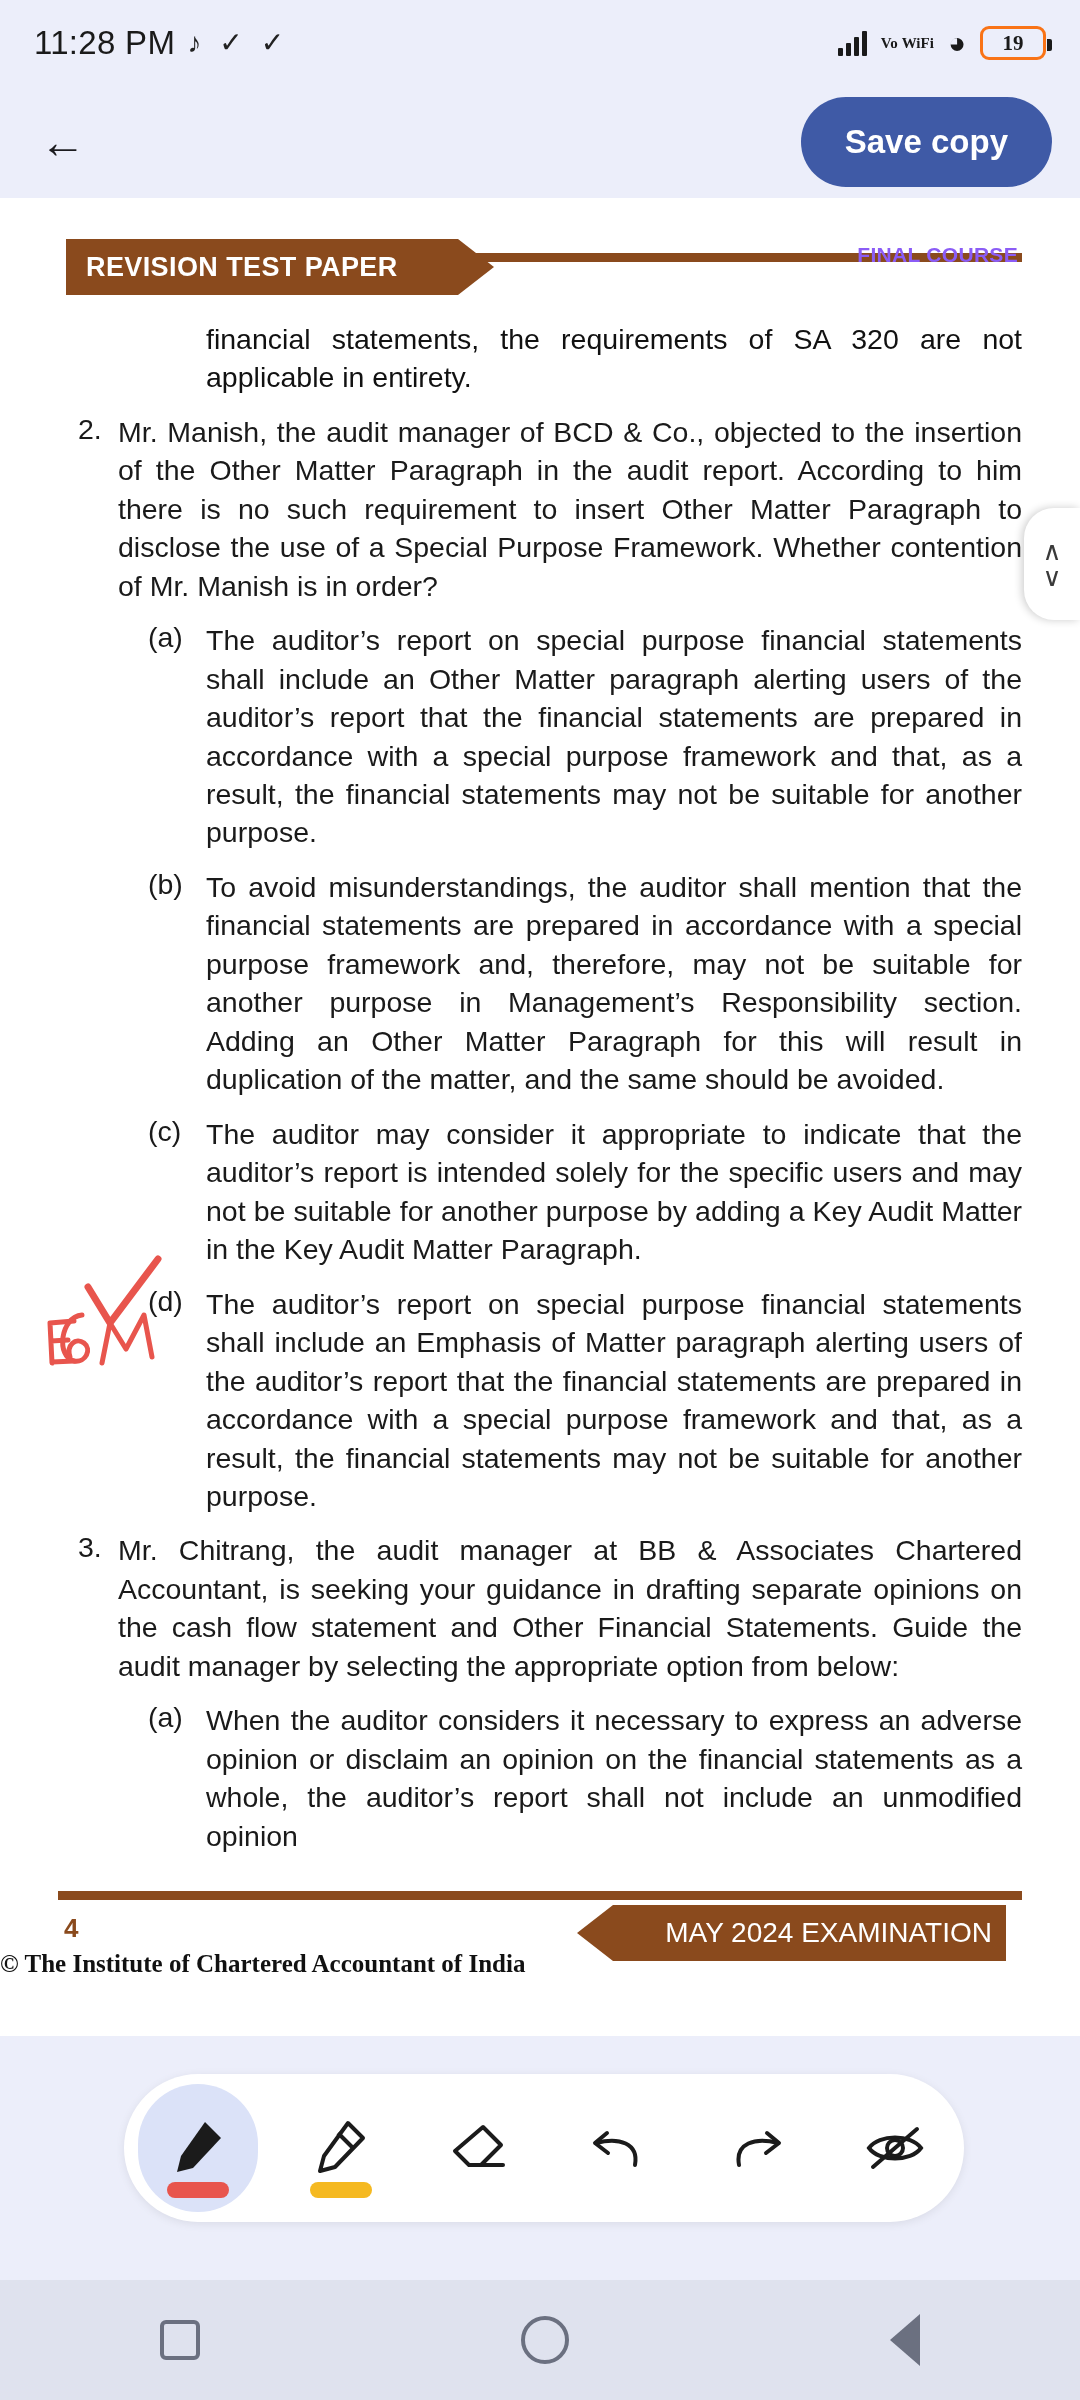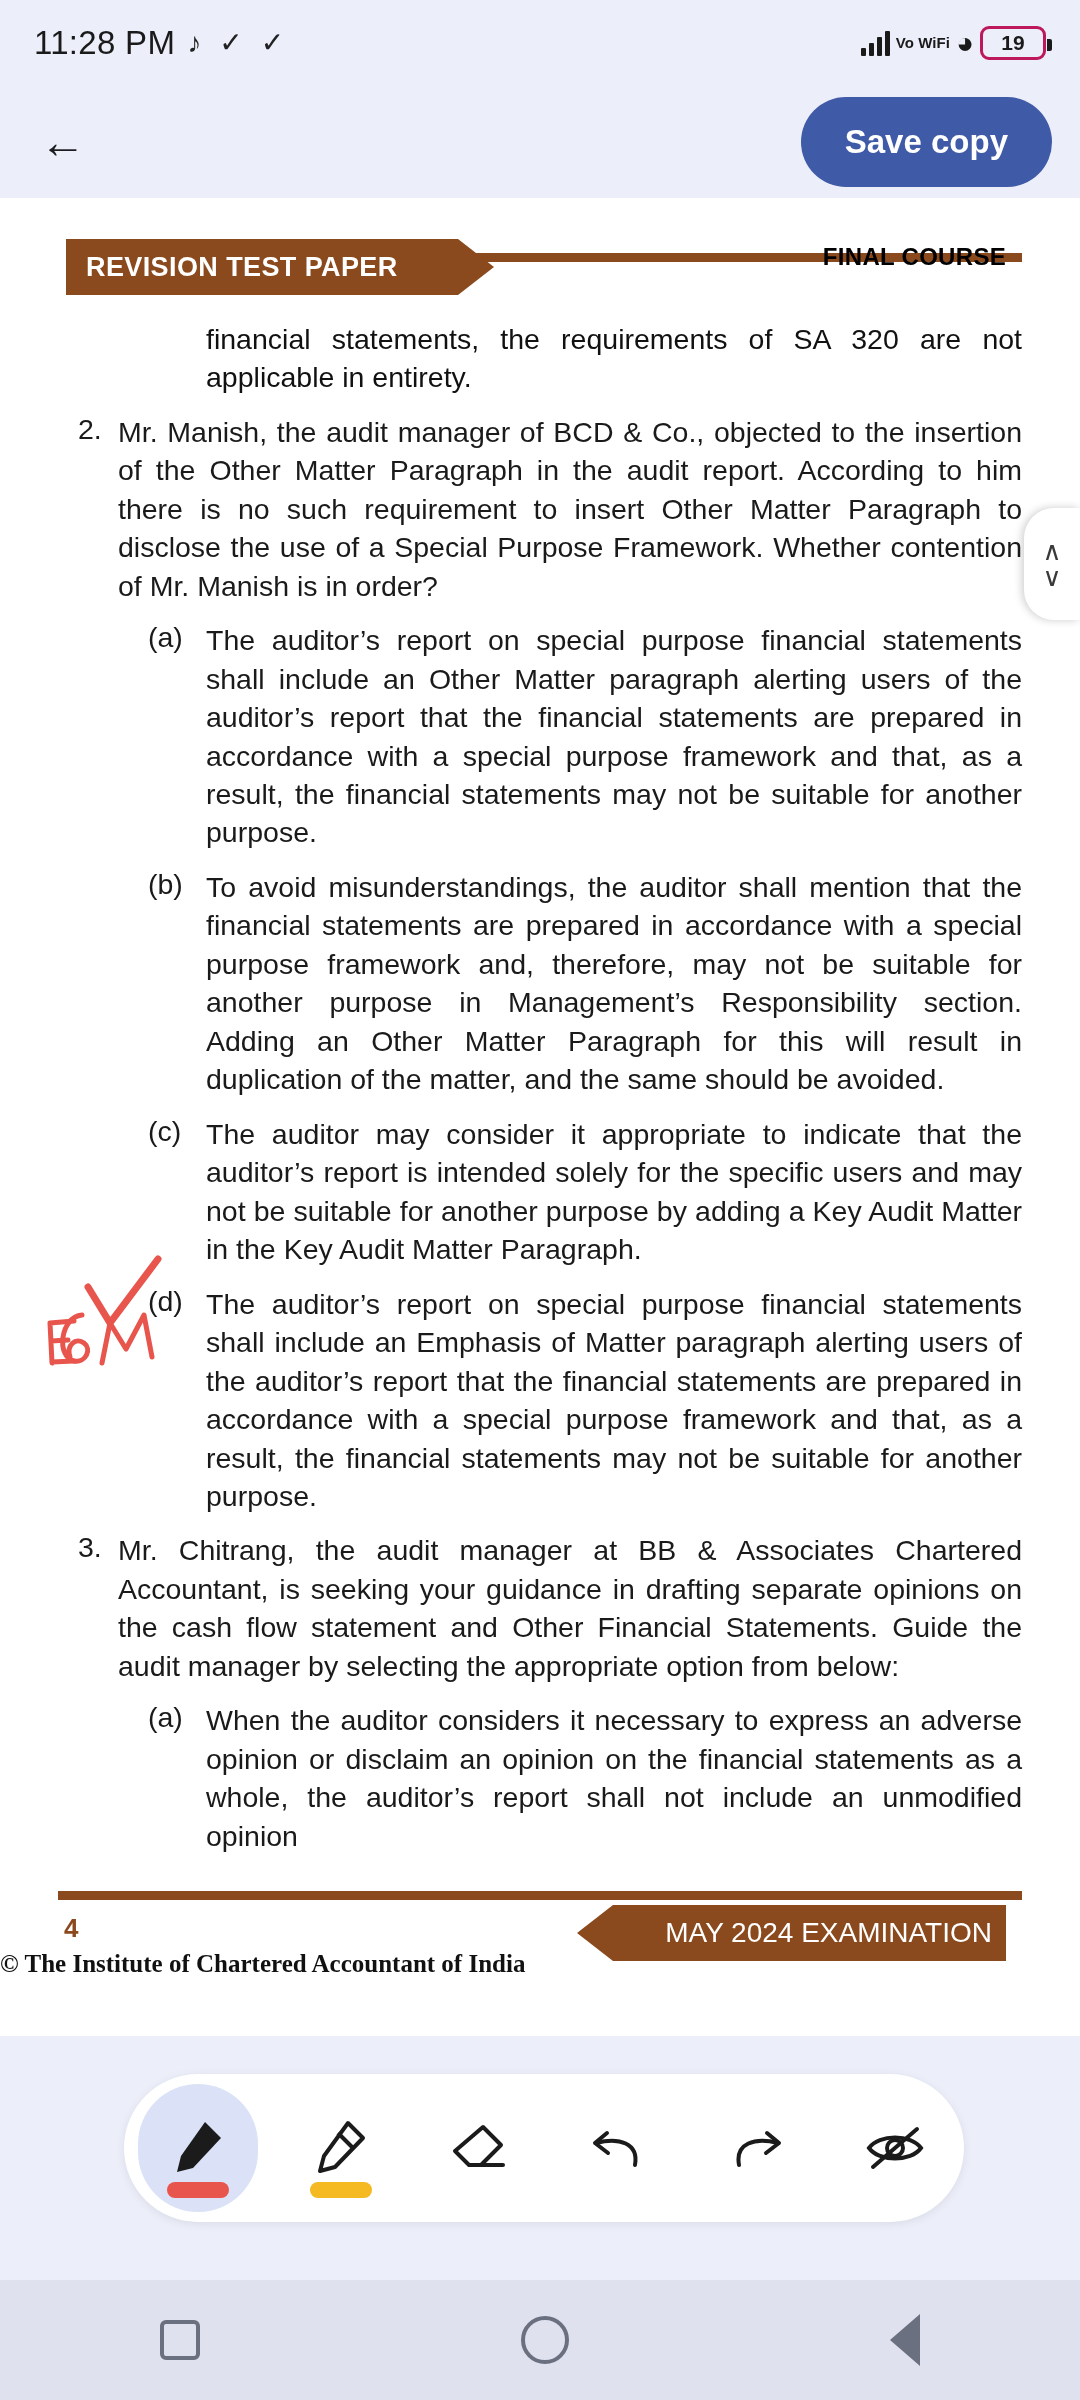--- a/index.html
+++ b/index.html
@@ -18,31 +18,31 @@
     display: flex; align-items: center;
     padding: 0 34px;
     position: relative;
   }
   .status-time {
     font-size: 33px; color: #1a1a1a; letter-spacing: 0.3px;
     font-family: "Liberation Sans", sans-serif;
   }
   .status-left-icons { display: flex; align-items: center; gap: 18px; margin-left: 12px; }
   .si { font-size: 28px; color: #222; line-height: 1; }
-  .status-right { margin-left: auto; display: flex; align-items: center; gap: 6px; }
+  .status-right { margin-left: auto; display: flex; align-items: center; gap: 14px; font-family: Liberation Serif, serif; }
   .sig-bars { display: flex; align-items: flex-end; gap: 3px; height: 26px; }
   .sig-bars i { display: block; width: 5px; background: #1a1a1a; border-radius: 1px; }
   .sig-bars i:nth-child(1){ height: 8px; }
   .sig-bars i:nth-child(2){ height: 13px; }
   .sig-bars i:nth-child(3){ height: 19px; }
   .sig-bars i:nth-child(4){ height: 25px; }
   .volte { font-size: 15px; line-height: 15px; text-align: center; color: #1a1a1a; font-weight: bold; }
   .wifi-glyph { font-size: 30px; color: #1a1a1a; line-height: 1; }
   .battery {
-    width: 66px; height: 34px; border: 3px solid #be185d; border-radius: 9px;
+    width: 66px; height: 34px; border: 3px solid #f97316; border-radius: 9px;
     display: flex; align-items: center; justify-content: center;
     font-size: 21px; font-weight: bold; color: #1a1a1a; position: relative;
   }
   .battery:after {
     content: ""; position: absolute; right: -9px; top: 10px;
     width: 5px; height: 12px; background: #1a1a1a; border-radius: 0 2px 2px 0;
   }
 
   
   .appbar {
@@ -78,22 +78,22 @@
     background: #8a4a1d; color: #ffffff;
     font-size: 27px; font-weight: bold; letter-spacing: 0.4px;
     padding: 9px 60px 9px 20px; height: 56px; line-height: 38px;
   }
   .rtp-tag:after {
     content: ""; position: absolute; right: -36px; top: 0;
     border-top: 28px solid transparent; border-bottom: 28px solid transparent;
     border-left: 36px solid #8a4a1d;
   }
   .final-course {
-    position: absolute; right: 16px; top: 24px;
-    color: #000000; font-size: 24px; font-weight: bold; letter-spacing: 0.3px;
+    position: absolute; right: 4px; top: 24px;
+    color: #8b5cf6; font-size: 21px; font-weight: bold; letter-spacing: 0.3px;
   }
 
   .body-text { font-size: 28.5px; line-height: 1.33; text-align: justify; color: #111; }
   .p-cont { margin: 22px 0 0 148px; }
   .q { display: flex; margin-top: 16px; }
   .q-num { width: 60px; flex: 0 0 60px; font-size: 28.5px; padding-left: 20px; }
   .q-body { flex: 1; font-size: 28.5px; line-height: 1.35; text-align: justify; }
   .opt { display: flex; margin-top: 16px; margin-left: 90px; }
   .opt-l { width: 58px; flex: 0 0 58px; font-size: 28.5px; }
   .opt-body { flex: 1; font-size: 28.5px; line-height: 1.35; text-align: justify; }

